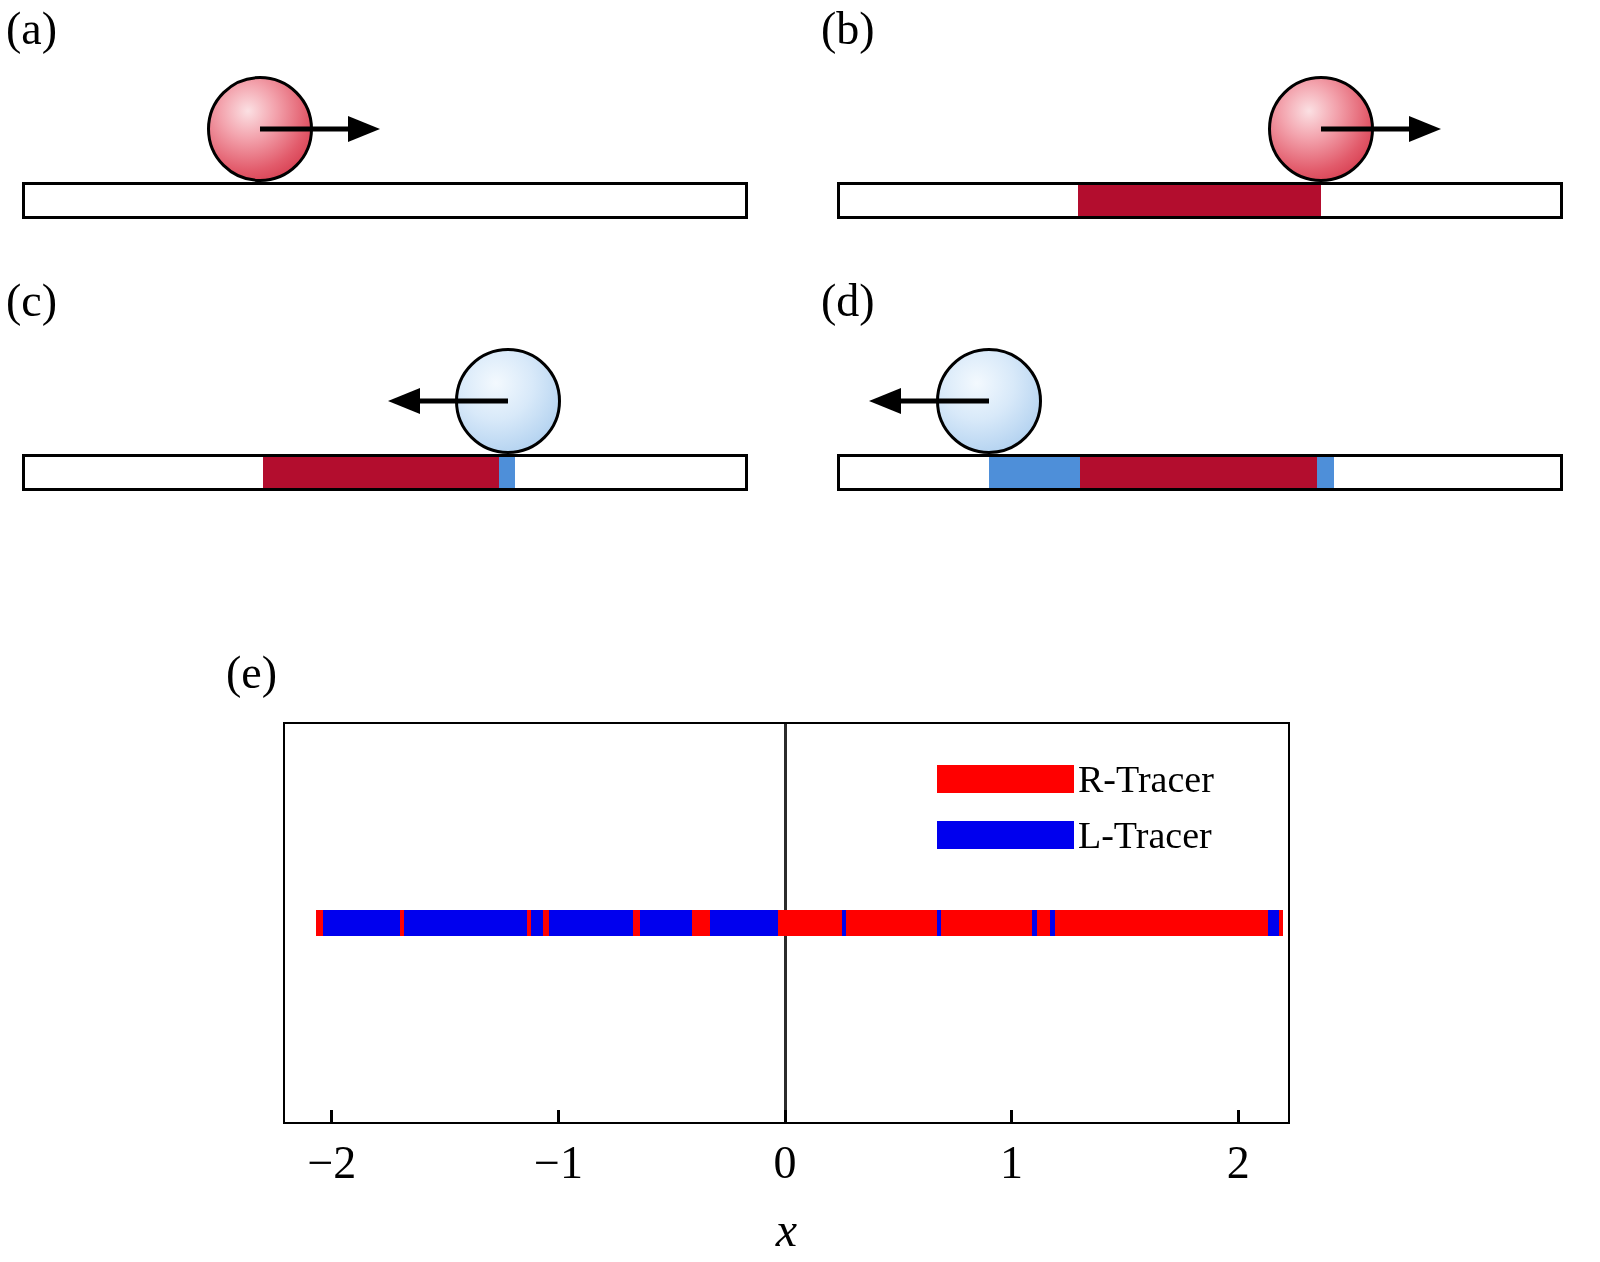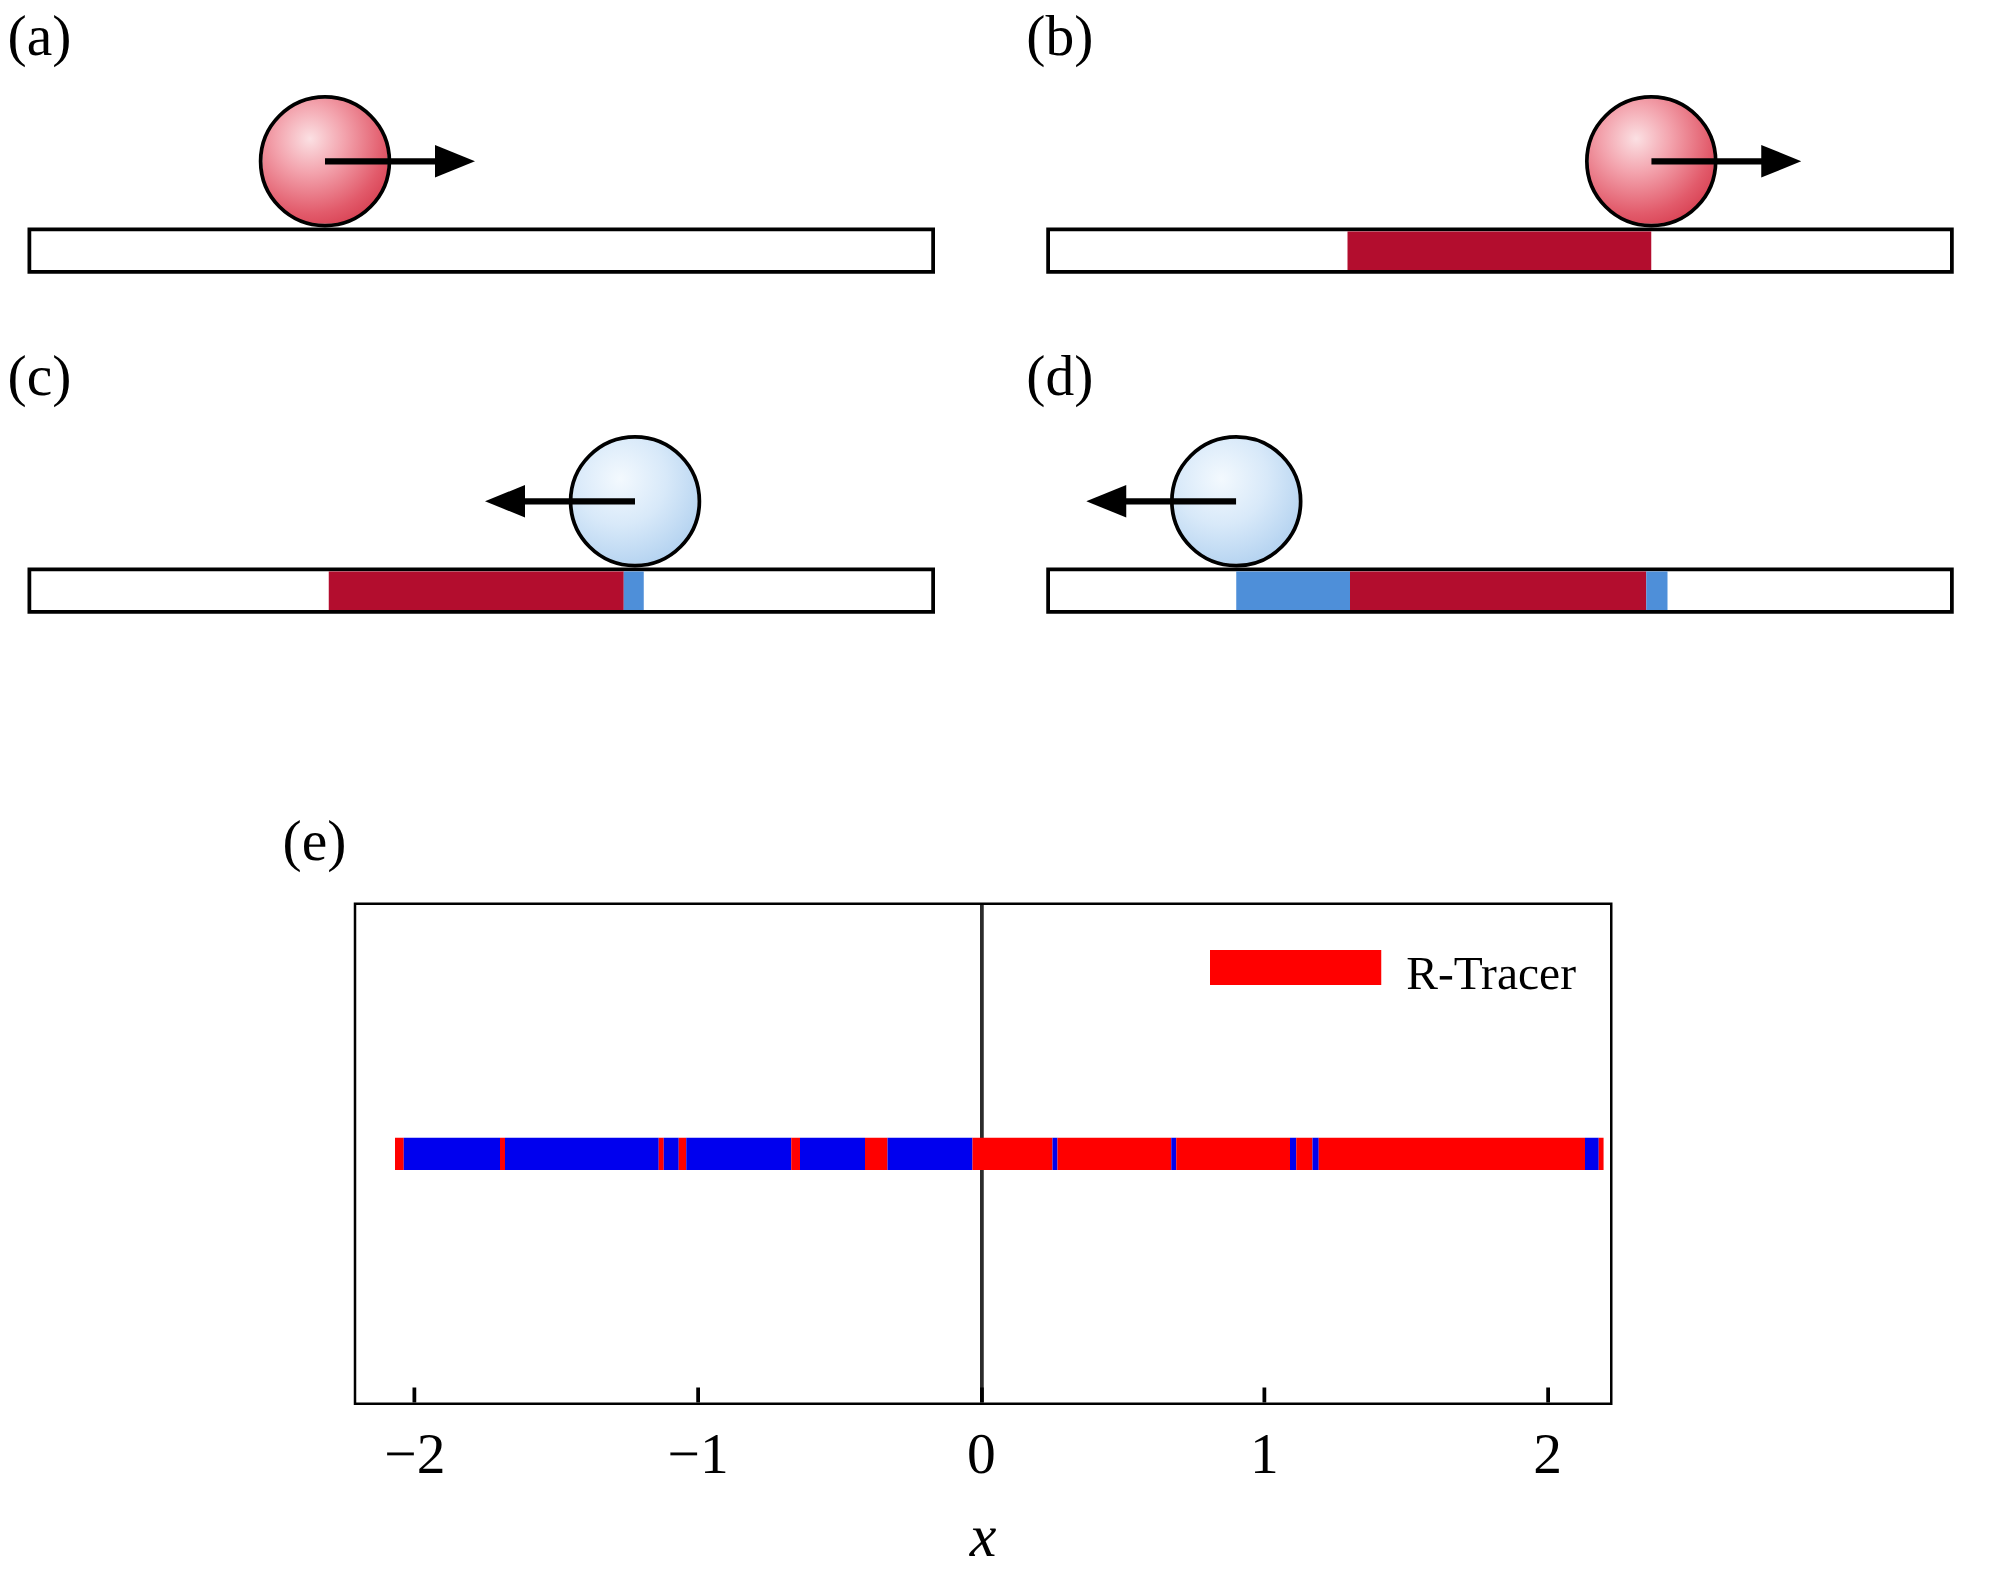--- a/index.html
+++ b/index.html
@@ -34,21 +34,21 @@
   
   #label-e { position:absolute; left:226px; top:648px; font-size:46px; }
   .plot {
     position:absolute; left:283px; top:722px; width:1007px; height:402px;
     border:2px solid #000; box-sizing:border-box; background:#fff;
   }
   .zero-line { position:absolute; top:0; bottom:0; width:3px; background:#2b2b2b; }
   .tracer-bar { position:absolute; top:186px; height:26px; overflow:hidden; }
   .tracer-seg { position:absolute; top:0; height:100%; }
   .legend { position:absolute; left:652px; top:36px; }
-  .legend-row { display:flex; gap:20px; margin-bottom:18px;margin-left:31px; }
+  .legend-row { display:flex; align-items:center; gap:4px; margin-bottom:18px; }
   .legend-swatch { width:137px; height:28px; }
   .legend-label { font-size:38px; line-height:1; }
   .tick-mark { position:absolute; width:3px; height:12px; background:#000; }
   .tick-label { position:absolute; width:120px; text-align:center; font-size:46px; }
   .xlabel { position:absolute; left:0; right:0; top:478px; text-align:center;
             font-size:48px; font-style:italic; }
 </style>
 </head>
 <body>
 
@@ -130,20 +130,24 @@
         <div class="tracer-seg" style="left: 734.068px; width: 4.53129px; background: rgb(0, 0, 238);"></div>
         <div class="tracer-seg" style="left: 738.6px; width: 212.97px; background: rgb(255, 0, 0);"></div>
         <div class="tracer-seg" style="left: 951.57px; width: 11.3282px; background: rgb(0, 0, 238);"></div>
         <div class="tracer-seg" style="left: 962.898px; width: 4.53129px; background: rgb(255, 0, 0);"></div>
       </div>
     <div class="legend">
       <div class="legend-row">
         <div class="legend-swatch" style="background: rgb(255, 0, 0);"></div>
         <div class="legend-label">R-Tracer</div>
       </div>
+      <div class="legend-row">
+        <div class="legend-swatch" style="background: rgb(0, 0, 238);"></div>
+        <div class="legend-label">L-Tracer</div>
+      </div>
     </div>
     <div class="ticks">
         <div class="tick-mark" style="left: 45.3988px; top: 386px;"></div>
         <div class="tick-label" style="left: -13.1012px; top: 412px;">−2</div>
         <div class="tick-mark" style="left: 271.963px; top: 386px;"></div>
         <div class="tick-label" style="left: 213.463px; top: 412px;">−1</div>
         <div class="tick-mark" style="left: 498.527px; top: 386px;"></div>
         <div class="tick-label" style="left: 440.027px; top: 412px;">0</div>
         <div class="tick-mark" style="left: 725.092px; top: 386px;"></div>
         <div class="tick-label" style="left: 666.592px; top: 412px;">1</div>

